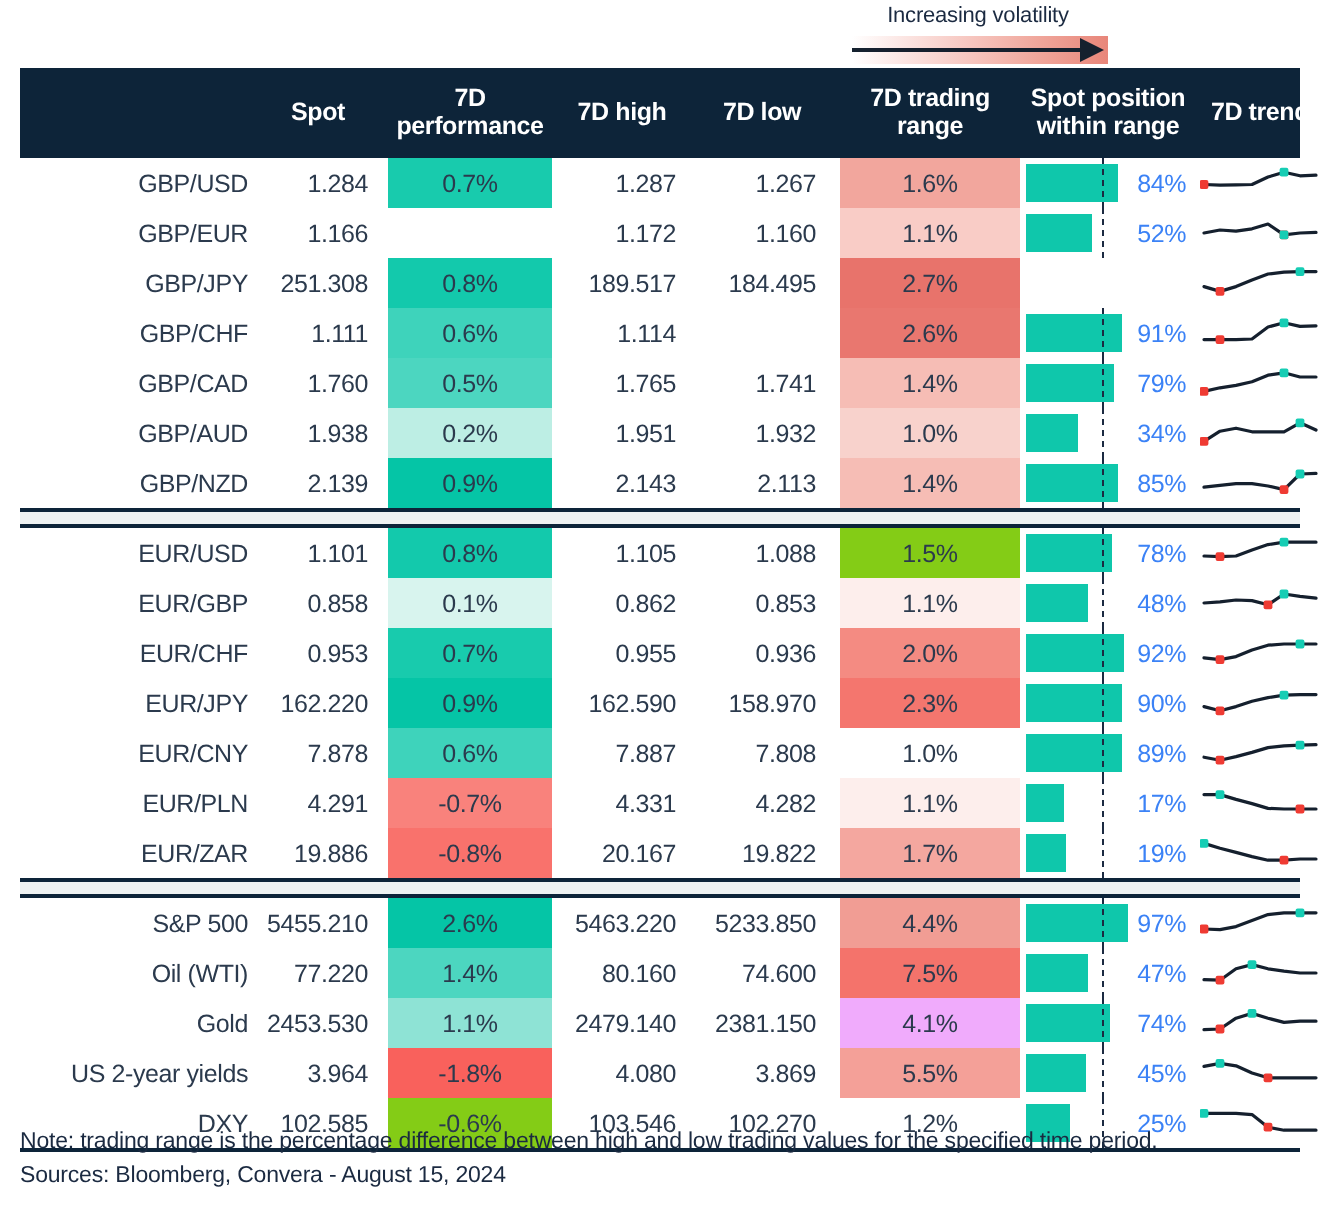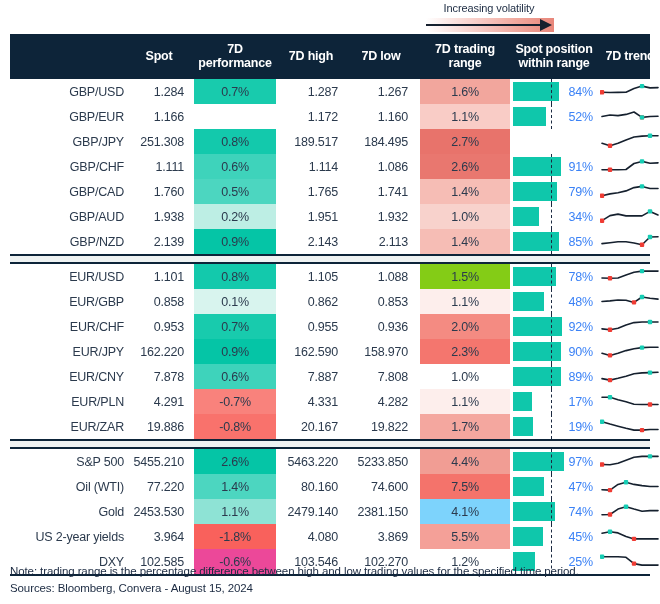--- a/index.html
+++ b/index.html
@@ -276,21 +276,20 @@
               <rect x="7.80" y="14.50" width="4.4" height="4.4" rx="1" fill="#ef3b33"></rect>
               <rect x="47.80" y="4.60" width="4.4" height="4.4" rx="1" fill="#16cdb4"></rect>
             </svg>
           </div>
         </div>
         <div class="row">
           <div class="cell c-name">GBP/CHF</div>
           <div class="cell c-spot">1.111</div>
           <div class="cell c-perf" style="background: rgb(62, 211, 187);">0.6%</div>
           <div class="cell c-high">1.114</div>
-          <div class="cell c-low">1.086</div>
           <div class="cell c-range" style="background: rgb(233, 119, 111);">2.6%</div>
           <div class="cell c-pos">
             <div class="posbar-wrap">
               <div class="posbar" style="width: 48.4px;"></div>
               <div class="posdash"></div>
               <div class="postext">91%</div>
             </div>
           </div>
           <div class="cell c-trend">
             <svg class="spark" viewBox="0 0 60 25" width="60" height="25">
@@ -569,21 +568,21 @@
               <rect x="23.80" y="6.10" width="4.4" height="4.4" rx="1" fill="#16cdb4"></rect>
             </svg>
           </div>
         </div>
         <div class="row">
           <div class="cell c-name">Gold</div>
           <div class="cell c-spot">2453.530</div>
           <div class="cell c-perf" style="background: rgb(142, 227, 213);">1.1%</div>
           <div class="cell c-high">2479.140</div>
           <div class="cell c-low">2381.150</div>
-          <div class="cell c-range" style="background: #7dd3fc;">4.1%</div>
+          <div class="cell c-range" style="background: #f0abfc;">4.1%</div>
           <div class="cell c-pos">
             <div class="posbar-wrap">
               <div class="posbar" style="width: 41.6px;"></div>
               <div class="posdash"></div>
               <div class="postext">74%</div>
             </div>
           </div>
           <div class="cell c-trend">
             <svg class="spark" viewBox="0 0 60 25" width="60" height="25">
               <polyline points="2.00,15.80 10.00,15.50 18.00,10.10 26.00,7.70 34.00,10.10 42.00,12.20 50.00,11.60 58.00,11.60" fill="none" stroke="#15202e" stroke-width="1.6" stroke-linejoin="round" stroke-linecap="round"></polyline>
@@ -610,21 +609,21 @@
             <svg class="spark" viewBox="0 0 60 25" width="60" height="25">
               <polyline points="2.00,9.20 10.00,7.70 18.00,8.90 26.00,12.50 34.00,14.90 42.00,14.90 50.00,14.90 58.00,14.90" fill="none" stroke="#15202e" stroke-width="1.6" stroke-linejoin="round" stroke-linecap="round"></polyline>
               <rect x="31.80" y="12.70" width="4.4" height="4.4" rx="1" fill="#ef3b33"></rect>
               <rect x="7.80" y="5.50" width="4.4" height="4.4" rx="1" fill="#16cdb4"></rect>
             </svg>
           </div>
         </div>
         <div class="row">
           <div class="cell c-name">DXY</div>
           <div class="cell c-spot">102.585</div>
-          <div class="cell c-perf" style="background: #ec4899;">-0.6%</div>
+          <div class="cell c-perf" style="background: #84cc16;">-0.6%</div>
           <div class="cell c-high">103.546</div>
           <div class="cell c-low">102.270</div>
           <div class="cell c-range" style="background: rgb(255, 255, 255); text-align: right;">1.2%</div>
           <div class="cell c-pos">
             <div class="posbar-wrap">
               <div class="posbar" style="width: 22px;"></div>
               <div class="posdash"></div>
               <div class="postext">25%</div>
             </div>
           </div>

